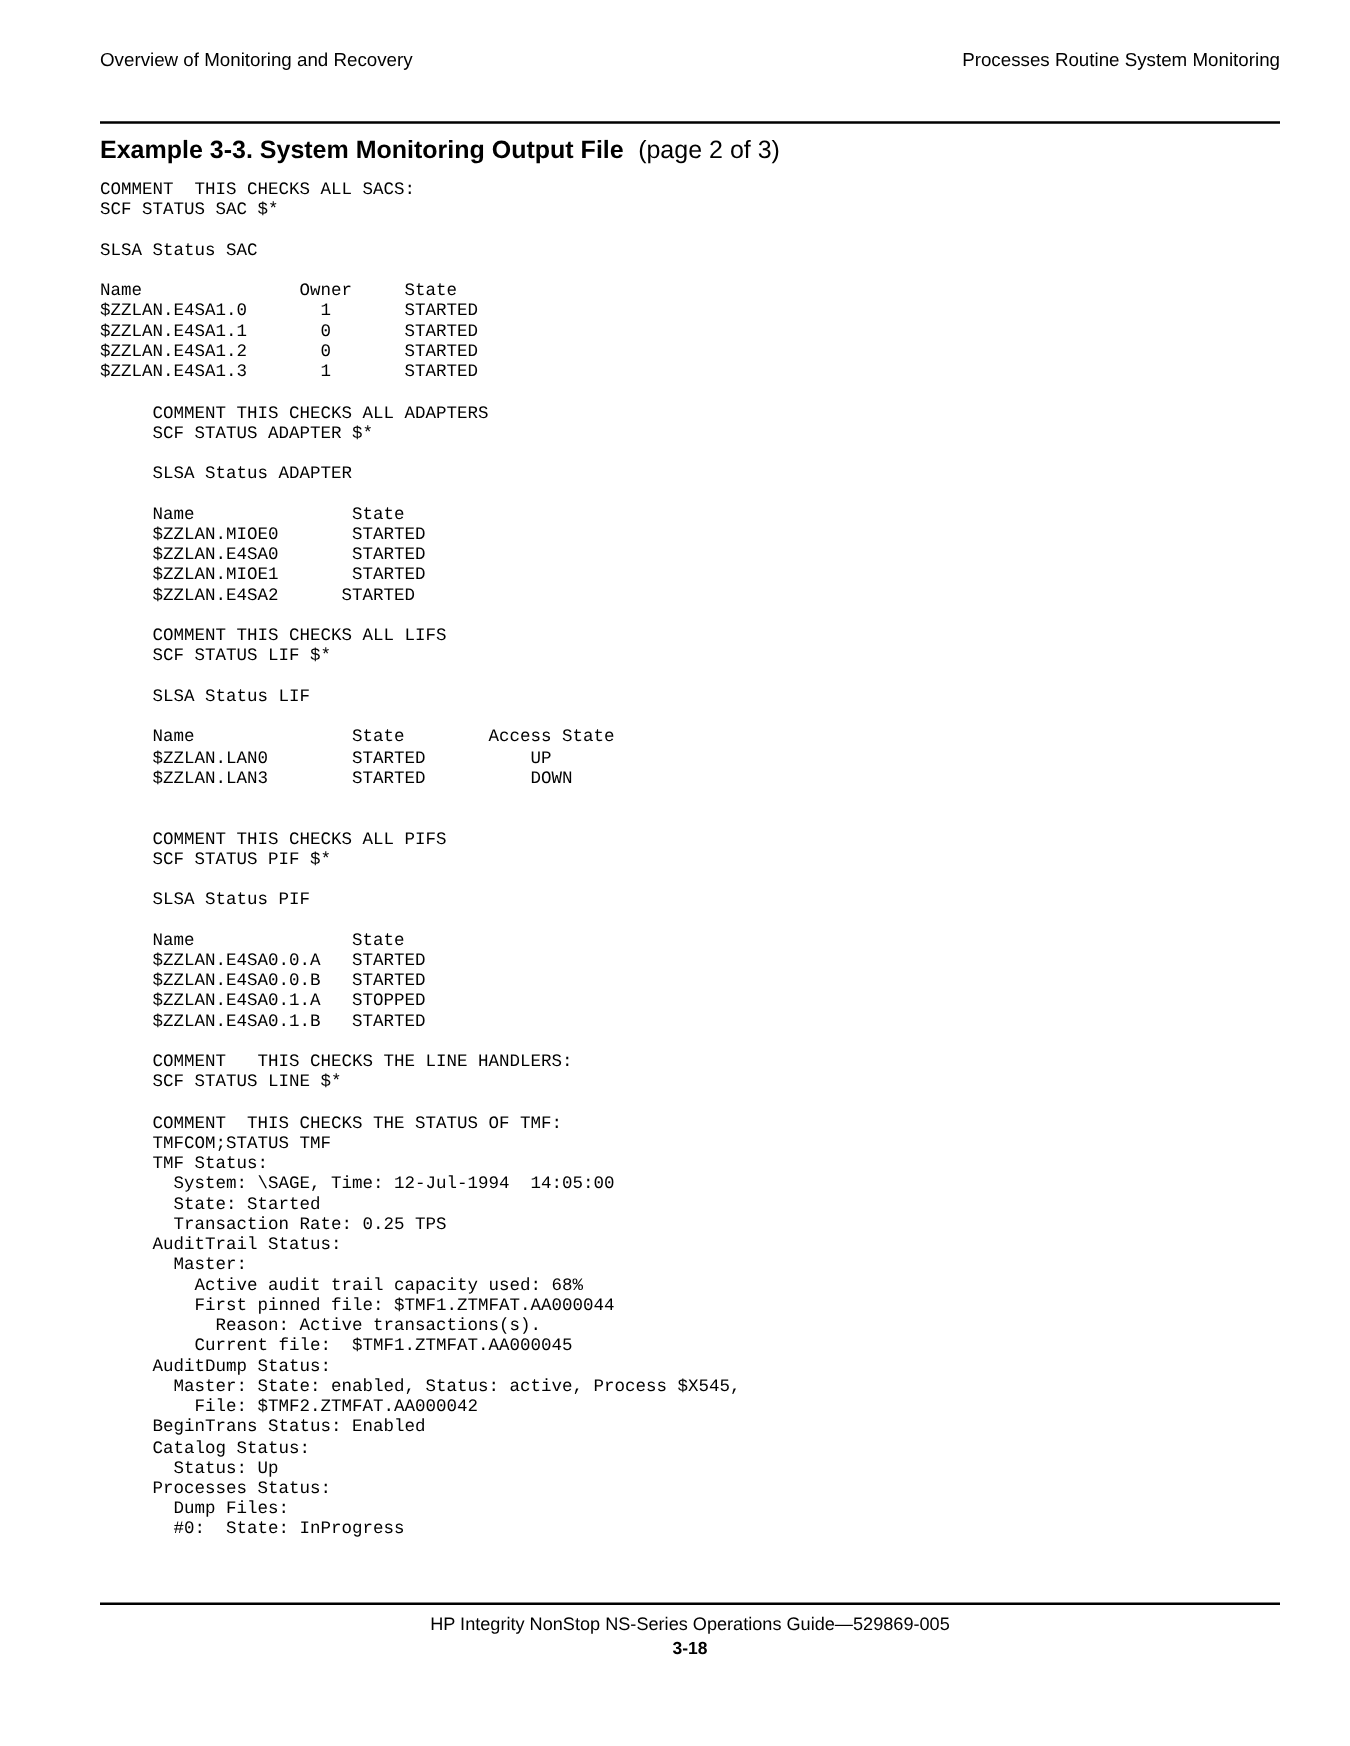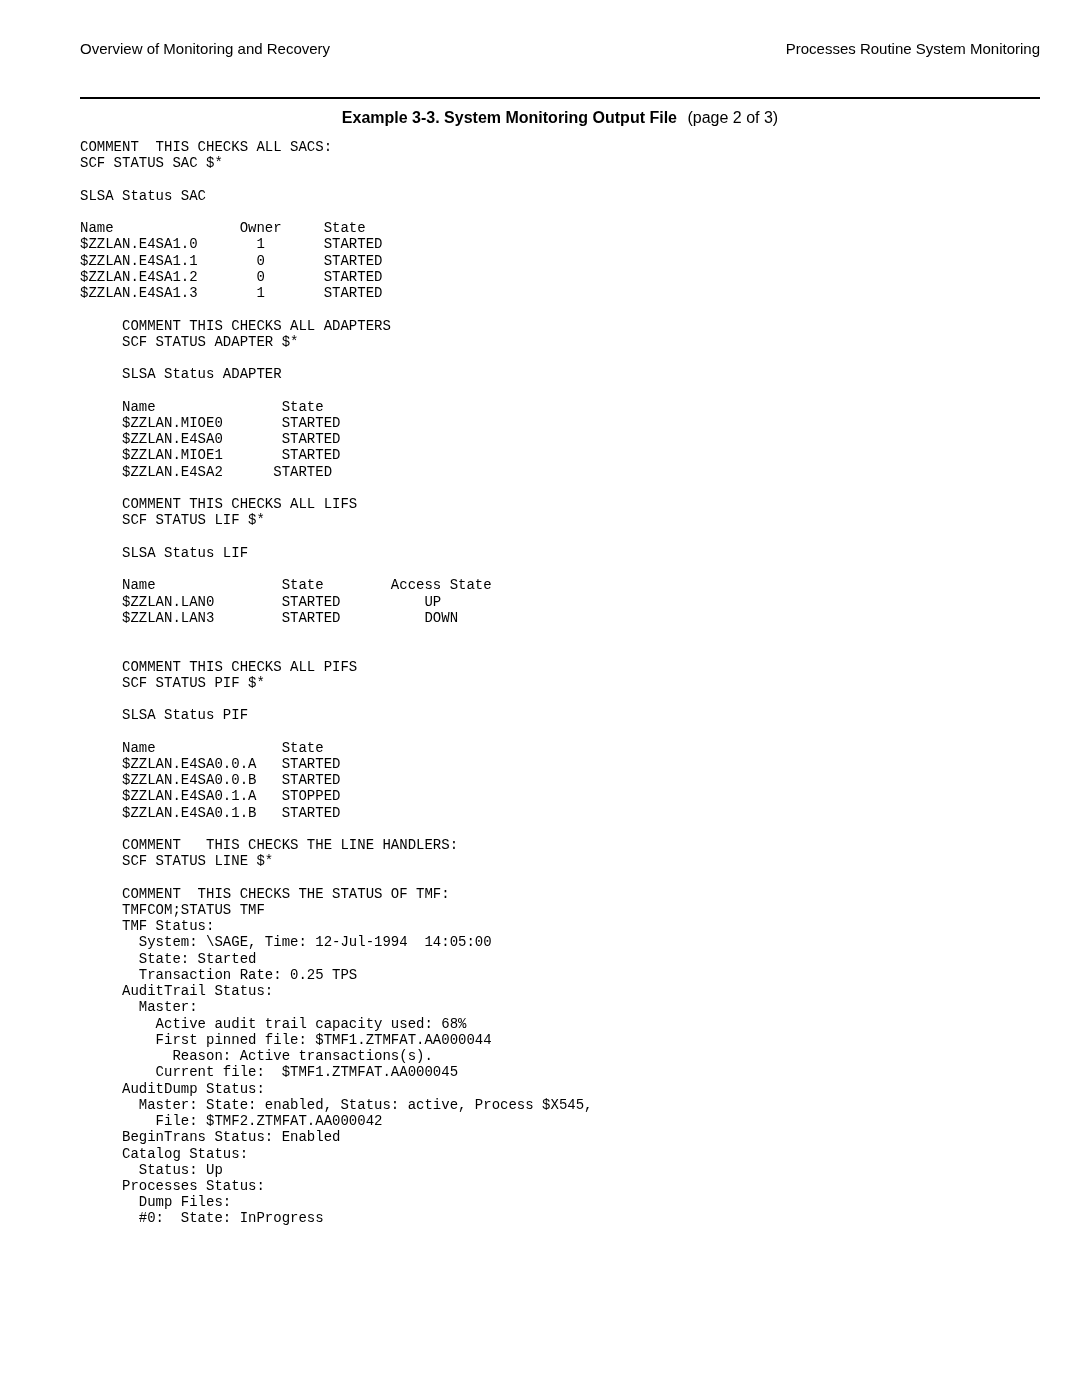--- a/index.html
+++ b/index.html
@@ -4,38 +4,37 @@
 <style>
   body {
     margin: 0;
     padding: 0;
     background: #fff;
     font-family: Arial, Helvetica, sans-serif;
     color: #000;
     width: 1080px;
   }
   .page {
-    padding: 40px 40px 30px 80px;
+    padding: 40px 56px 30px 80px;
     box-sizing: border-box;
   }
   .topline {
     display: flex;
     justify-content: space-between;
     font-size: 15px;
     margin-bottom: 40px;
   }
   hr.rule {
     border: none;
     border-top: 2.5px solid #000;
     margin: 0;
   }
   .example-title {
     margin: 10px 0 8px 0;
-    font-size: 16px;
-    text-align: center;
+    font-size: 20px;
   }
   .example-title .bold {
     font-weight: bold;
   }
   .example-title .paren {
     font-weight: normal;
     margin-left: 6px;
   }
   pre.codeblock {
     font-family: "Courier New", Courier, monospace;
@@ -137,14 +136,19 @@
      AuditDump Status:
        Master: State: enabled, Status: active, Process $X545,
          File: $TMF2.ZTMFAT.AA000042
      BeginTrans Status: Enabled
      Catalog Status:
        Status: Up
      Processes Status:
        Dump Files:
        #0:  State: InProgress</pre>
 
+  <div class="footer-area">
+    <hr class="rule">
+    <div class="footer-text">HP Integrity NonStop NS-Series Operations Guide—529869-005</div>
+    <div class="footer-page">3-18</div>
+  </div>
 
 </div>
 
 </body></html>

